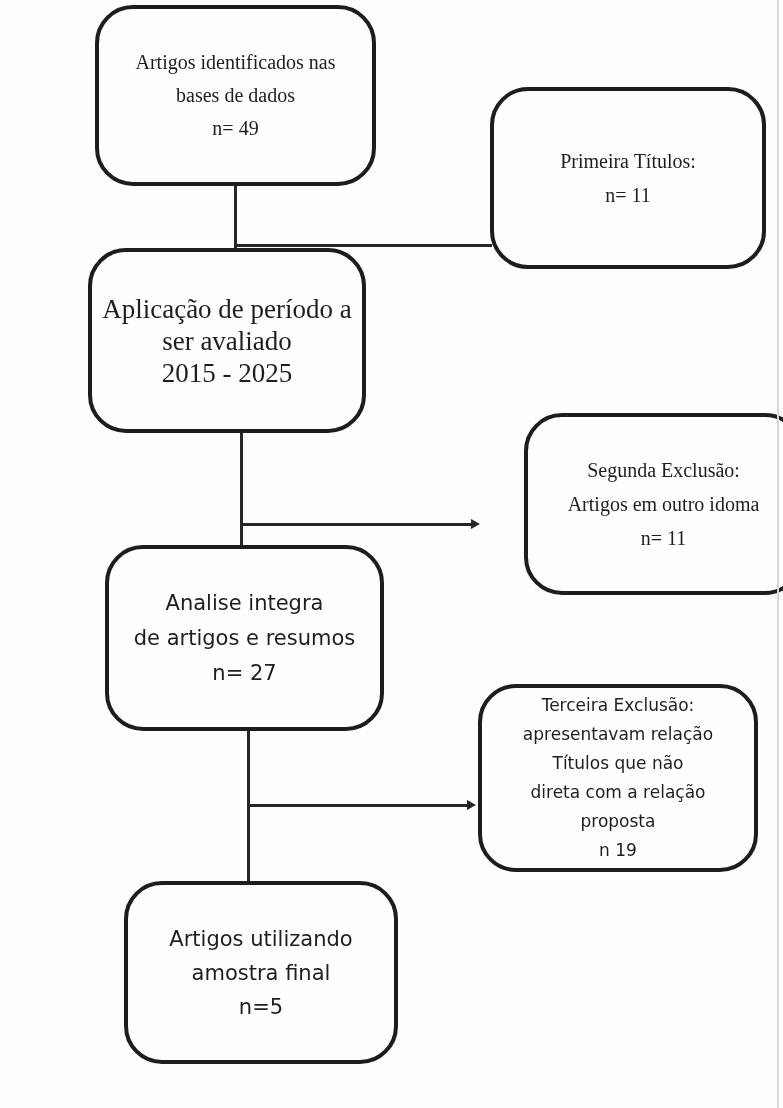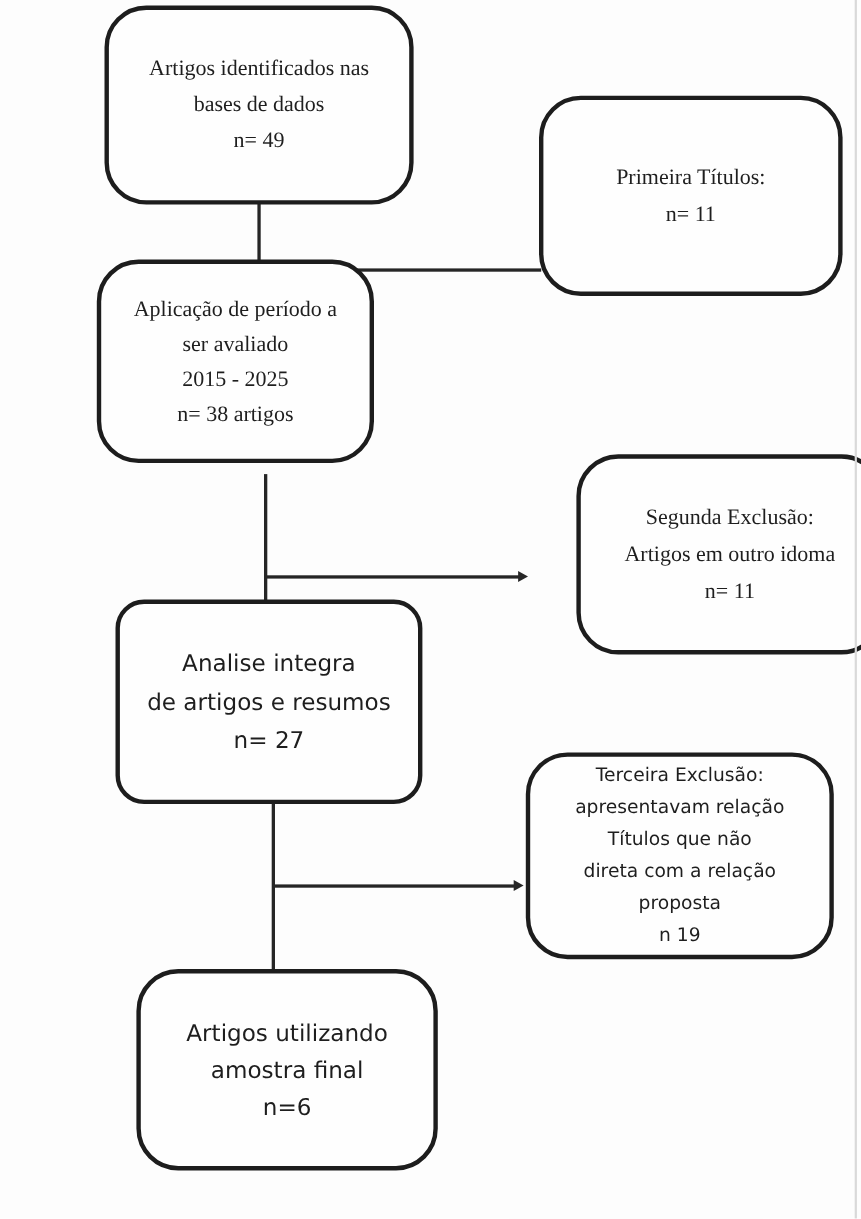--- a/index.html
+++ b/index.html
@@ -25,23 +25,23 @@
     flex-direction: column;
     justify-content: center;
     align-items: center;
     text-align: center;
   }
   .font-a { font-family: Liberation Serif, serif; }
   .font-b { font-family: "DejaVu Sans", sans-serif; }
 
   #n1 { left: 95px;  top: 5px;   width: 281px; height: 181px; font-size: 20px; line-height: 33px; }
   #e1 { left: 490px; top: 87px;  width: 276px; height: 182px; font-size: 20px; line-height: 34px; }
-  #n2 { left: 88px;  top: 236px; width: 252px; height: 185px; font-size: 20px; line-height: 32px; }
+  #n2 { left: 88px;  top: 248px; width: 278px; height: 185px; font-size: 27px; line-height: 32px; }
   #e2 { left: 480px; top: 413px; width: 279px; height: 182px; font-size: 20px; line-height: 34px; margin-left: 44px; }
-  #n3 { left: 105px; top: 545px; width: 279px; height: 186px; font-size: 21px; line-height: 35px; border-radius: 26px; }
+  #n3 { left: 105px; top: 545px; width: 279px; height: 186px; font-size: 21px; line-height: 35px; }
   #e3 { left: 478px; top: 684px; width: 280px; height: 188px; font-size: 17px; line-height: 29px; }
   #n4 { left: 124px; top: 881px; width: 274px; height: 183px; font-size: 21px; line-height: 34px; }
 
   .edge {
     position: absolute;
     background: #262626;
   }
   .arrow-right {
     position: absolute;
     width: 0;
@@ -88,21 +88,20 @@
 
   <div class="node font-a" id="e1">
     <div>Primeira Títulos:</div>
     <div>n= 11</div>
   </div>
 
   <div class="node font-a" id="n2">
     <div>Aplicação de período a</div>
     <div>ser avaliado</div>
     <div>2015 - 2025</div>
-    <div>n= 38 artigos</div>
   </div>
 
   <div class="node font-a" id="e2">
     <div>Segunda Exclusão:</div>
     <div>Artigos em outro idoma</div>
     <div>n= 11</div>
   </div>
 
   <div class="node font-b" id="n3">
     <div>Analise integra</div>
@@ -115,18 +114,18 @@
     <div>apresentavam relação</div>
     <div>Títulos que não</div>
     <div>direta com  a relação</div>
     <div>proposta</div>
     <div>n 19</div>
   </div>
 
   <div class="node font-b" id="n4">
     <div>Artigos utilizando</div>
     <div>amostra final</div>
-    <div>n=6</div>
+    <div>n=5</div>
   </div>
 
   <div class="page-edge" id="pe-right"></div>
 
 </div>
 
 </body></html>

